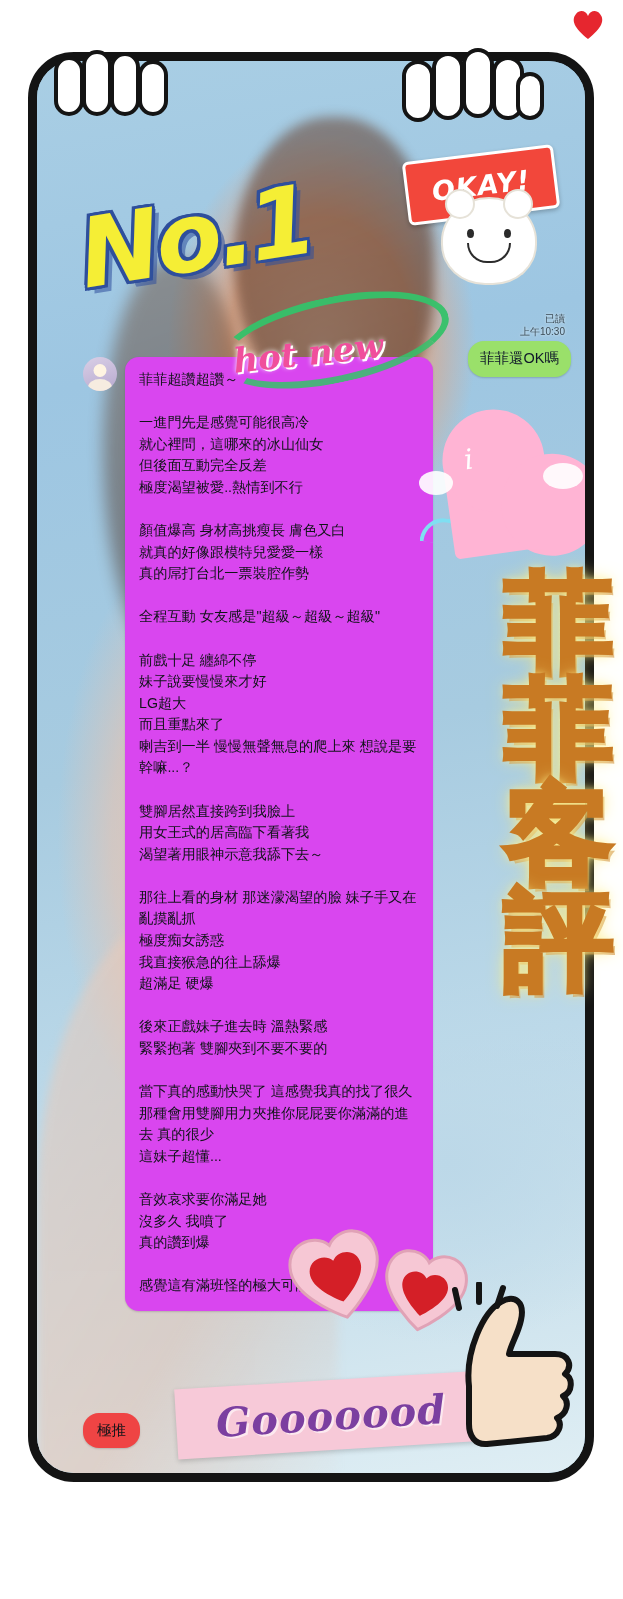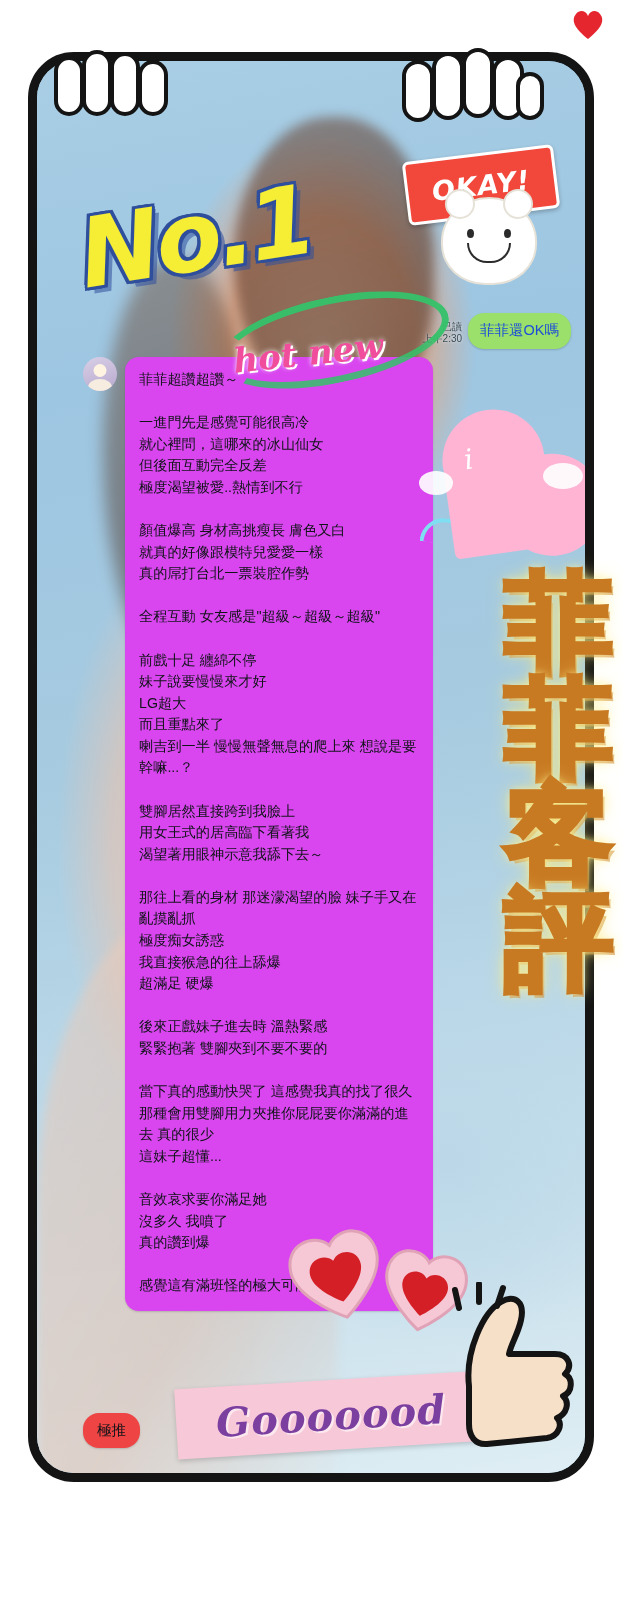--- a/index.html
+++ b/index.html
@@ -77,39 +77,39 @@
   .msg-row {
     position: absolute;
     display: flex;
     align-items: flex-start;
   }
 
   
   #out-bubble-top {
     right: 14px;
     top: 252px;
-    flex-direction: row;
+    flex-direction: column;
     align-items: flex-end;
   }
   .meta-right {
     font-size: 10px;
     color: #3a4a55;
     line-height: 1.25;
     text-align: right;
     margin-right: 6px;
     padding-bottom: 3px;
     text-shadow: 0 0 3px rgba(255,255,255,.8);
     white-space: nowrap;
   }
   .bubble-out {
     background: #9ae06a;
     border-radius: 16px;
     padding: 8px 12px;
     font-size: 14.5px;
-    color: #1d4ed8;
+    color: #0f172a;
     line-height: 1.35;
     max-width: 260px;
     box-shadow: 0 1px 2px rgba(0,0,0,.18);
   }
 
   
   #in-bubble-main {
     left: 46px;
     top: 296px;
   }
@@ -480,21 +480,21 @@
     </div>
   </div>
 
   <div id="deco-green-swoosh"></div>
   <div id="deco-no1" class="nosel">No.1</div>
   <div id="deco-hotnew" class="nosel">hot new</div>
 
   <div class="msg-row" id="out-bubble-top">
     <div class="meta-right">
       <div>已讀</div>
-      <div>上午2:30</div>
+      <div>上午10:30</div>
     </div>
     <div class="bubble-out">菲菲還OK嗎</div>
   </div>
 
   <div class="msg-row" id="in-bubble-main">
     <div class="avatar">
       <div class="head"></div>
       <div class="bodyshape"></div>
     </div>
     <div class="bubble-in">菲菲超讚超讚～

